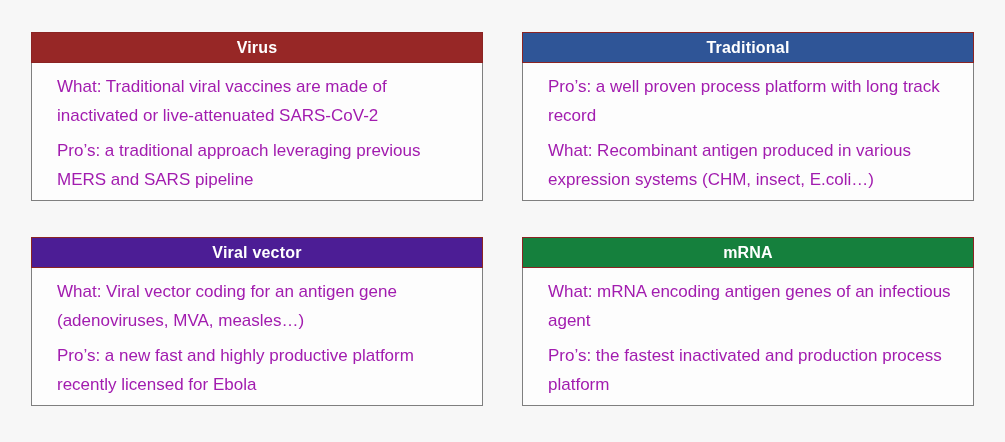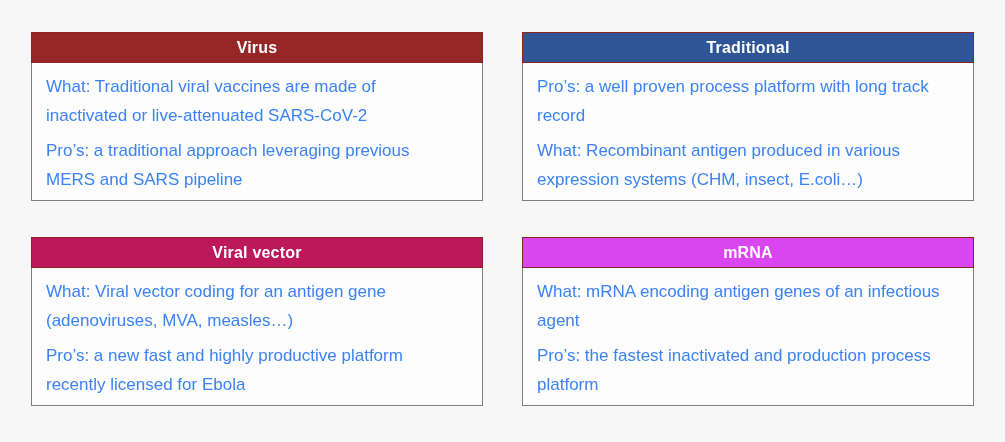--- a/index.html
+++ b/index.html
@@ -43,22 +43,22 @@
     font-size: 16px;
     font-weight: bold;
     letter-spacing: 0.2px;
   }
   .card-body {
     flex: 1 1 auto;
     box-sizing: border-box;
     background: #fdfdfd;
     border: 1px solid #7f7f7f;
     border-top: none;
-    padding: 9px 22px 0 14px;
-    color: #3b82f6;
+    padding: 9px 22px 0 25px;
+    color: #a21caf;
     font-size: 17px;
     line-height: 29px;
   }
   .card-text {
     margin: 0 0 6px 0;
   }
 </style>
 </head>
 <body>
 
@@ -78,31 +78,31 @@
     <header class="card-header" data-bind-style="backgroundColor:cards.1.header_color;borderColor:cards.1.header_border_color" style="background-color: rgb(47, 85, 151); border-color: rgb(139, 36, 35);">
       <span class="card-title" data-bind="cards.1.title">Traditional</span>
     </header>
     <div class="card-body">
       <p class="card-text" data-bind="cards.1.pros">Pro’s: a well proven process platform with long track record</p>
       <p class="card-text" data-bind="cards.1.what">What: Recombinant antigen produced in various expression systems (CHM, insect, E.coli…)</p>
     </div>
   </section>
 
   <section class="card">
-    <header class="card-header" data-bind-style="backgroundColor:cards.2.header_color;borderColor:cards.2.header_border_color" style="background-color: #be185d; border-color: rgb(139, 36, 35);">
+    <header class="card-header" data-bind-style="backgroundColor:cards.2.header_color;borderColor:cards.2.header_border_color" style="background-color: #4c1d95; border-color: rgb(139, 36, 35);">
       <span class="card-title" data-bind="cards.2.title">Viral vector</span>
     </header>
     <div class="card-body">
       <p class="card-text" data-bind="cards.2.what">What: Viral vector coding for an antigen gene (adenoviruses, MVA, measles…)</p>
       <p class="card-text" data-bind="cards.2.pros">Pro’s: a new fast and highly productive platform recently licensed for Ebola</p>
     </div>
   </section>
 
   <section class="card">
-    <header class="card-header" data-bind-style="backgroundColor:cards.3.header_color;borderColor:cards.3.header_border_color" style="background-color: #d946ef; border-color: rgb(139, 36, 35); align-items: center;">
+    <header class="card-header" data-bind-style="backgroundColor:cards.3.header_color;borderColor:cards.3.header_border_color" style="background-color: #15803d; border-color: rgb(139, 36, 35); align-items: center;">
       <span class="card-title" data-bind="cards.3.title">mRNA</span>
     </header>
     <div class="card-body">
       <p class="card-text" data-bind="cards.3.what">What: mRNA encoding antigen genes of an infectious agent</p>
       <p class="card-text" data-bind="cards.3.pros">Pro’s: the fastest inactivated and production process platform</p>
     </div>
   </section>
 
 </div>
 

